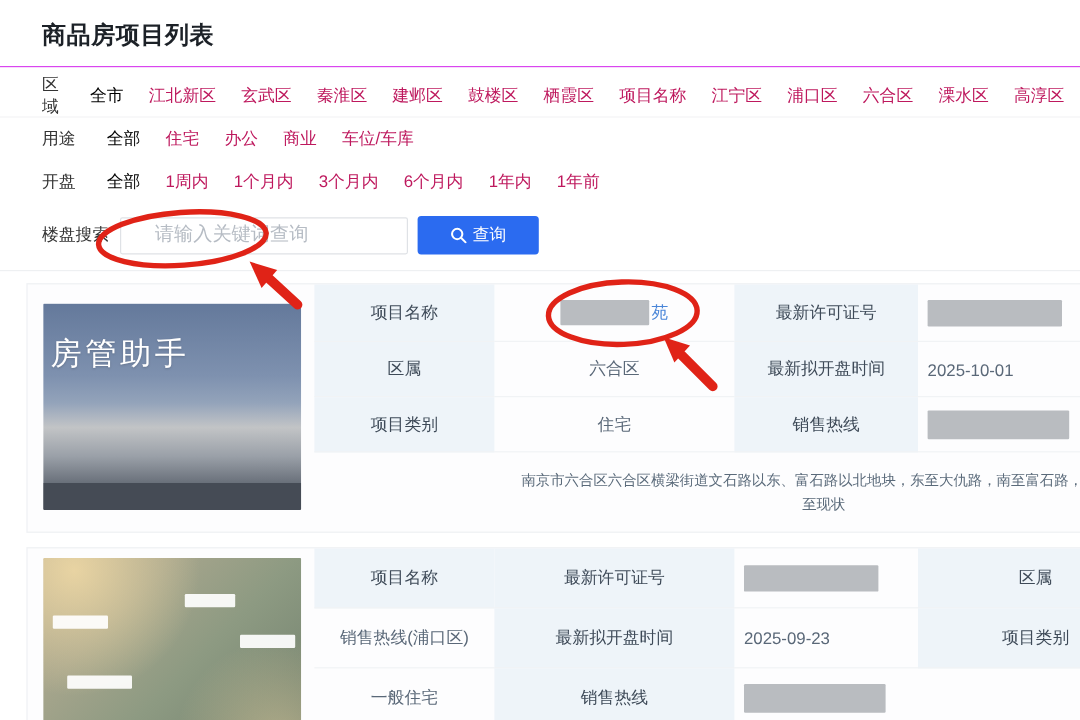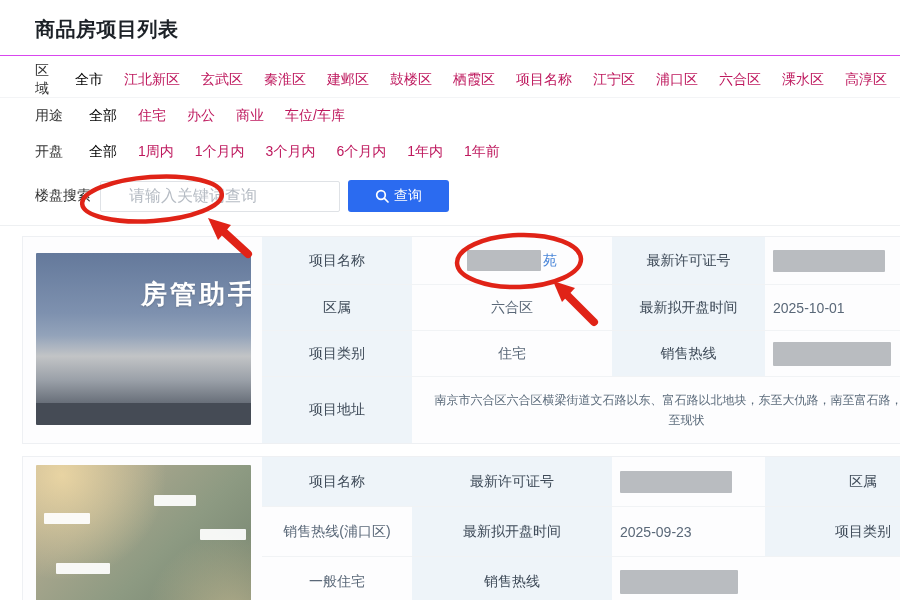--- a/index.html
+++ b/index.html
@@ -32,22 +32,22 @@
     background:
       linear-gradient(0deg, #454b55 0 13%, rgba(0,0,0,0) 13%),
       linear-gradient(180deg, #64799b 0%, #7e91af 35%, #93a3ba 48%, #c2c4c6 60%, #9aa0a8 74%, #565d68 92%, #454b55 100%);
   }
   .photo-2 { height:172px; margin:8px 11px 8px 13px;
     background:
       radial-gradient(circle at 12% 6%, rgba(242,219,166,.85), rgba(242,219,166,0) 42%),
       radial-gradient(circle at 92% 90%, rgba(235,210,160,.5), rgba(235,210,160,0) 35%),
       linear-gradient(135deg, #b5ab90 0%, #a6a58c 28%, #8d9a82 55%, #7d8b76 78%, #6d7d6c 100%);
   }
-  .watermark { position:absolute; top:24px; left:6px; width:100%; text-align:right;
-    color:#fff; font-size:26px; font-weight:bold; letter-spacing:3px; text-shadow:0 1px 2px rgba(0,0,0,.18); }
+  .watermark { position:absolute; top:24px; left:6px; width:100%; text-align:left;
+    color:#fff; font-size:26px; font-weight:normal; letter-spacing:3px; text-shadow:0 1px 2px rgba(0,0,0,.18); }
   .chip { position:absolute; background:rgba(255,255,255,.92); height:11px; border-radius:1px; }
   .chip.c1 { left:8px;  top:48px;  width:46px; }
   .chip.c2 { left:118px; top:30px; width:42px; }
   .chip.c3 { right:5px; top:64px;  width:46px; }
   .chip.c4 { left:20px; top:98px;  width:54px; }
 
   .ptable { flex:1; display:grid; grid-template-columns:150px 200px 153px 1fr; }
   .t1 { grid-template-rows:48px 46px 46px 66px; }
   .t2 { grid-template-rows:50px 50px 50px; }
   .cell { display:flex; align-items:center; justify-content:center; font-size:14px;
@@ -145,21 +145,20 @@
     <div class="cell lab">最新拟开盘时间</div>
     <div class="cell val val-left">2025-10-01</div>
 
     <div class="cell lab">项目类别</div>
     <div class="cell val">住宅</div>
     <div class="cell lab">销售热线</div>
     <div class="cell val val-left">
       <span class="redact redact-hot"></span>
     </div>
 
-    <div class="cell lab noborder">项目地址</div>
     <div class="cell addr">
       <div class="addr1">南京市六合区六合区横梁街道文石路以东、富石路以北地块，东至大仇路，南至富石路，西至文</div>
       <div class="addr2">至现状</div>
     </div>
   </div>
 </div>
 
 <div class="card">
   <div class="photo photo-2">
     <i class="chip c1"></i>

